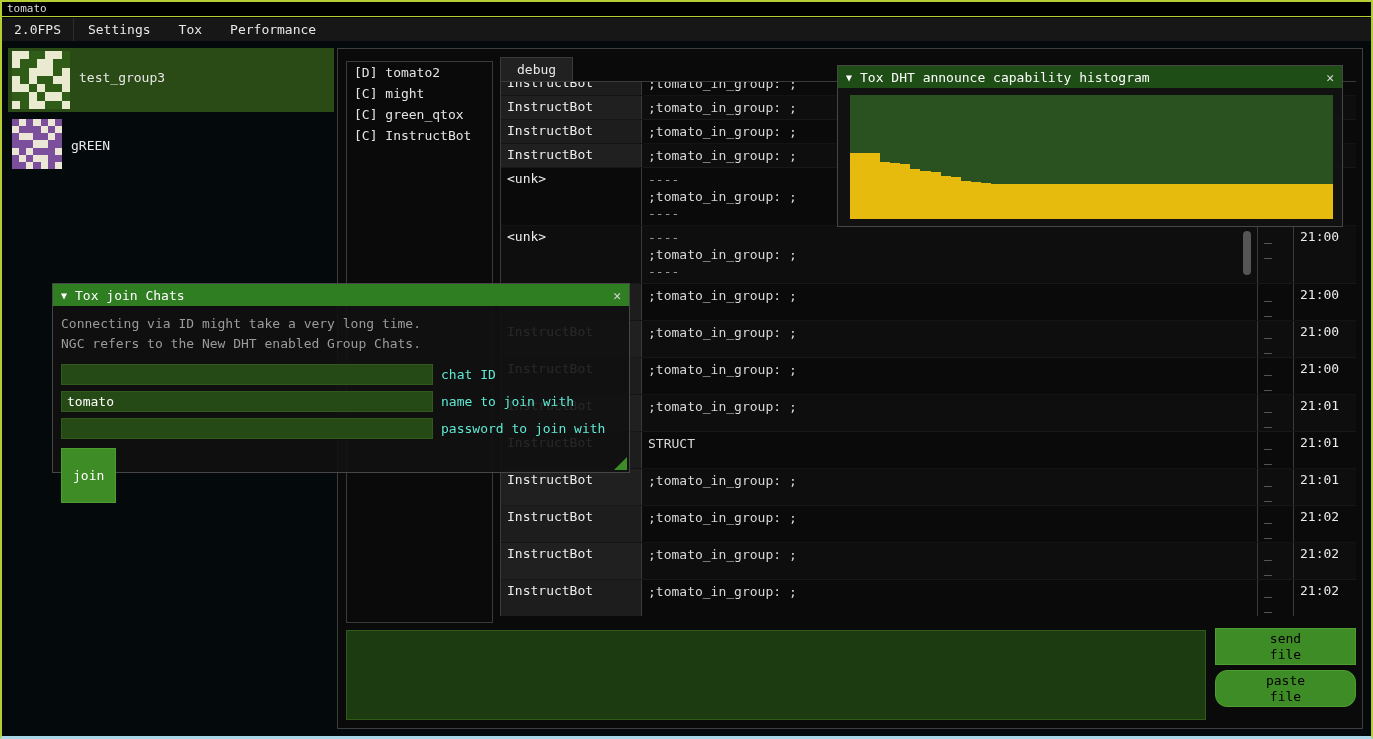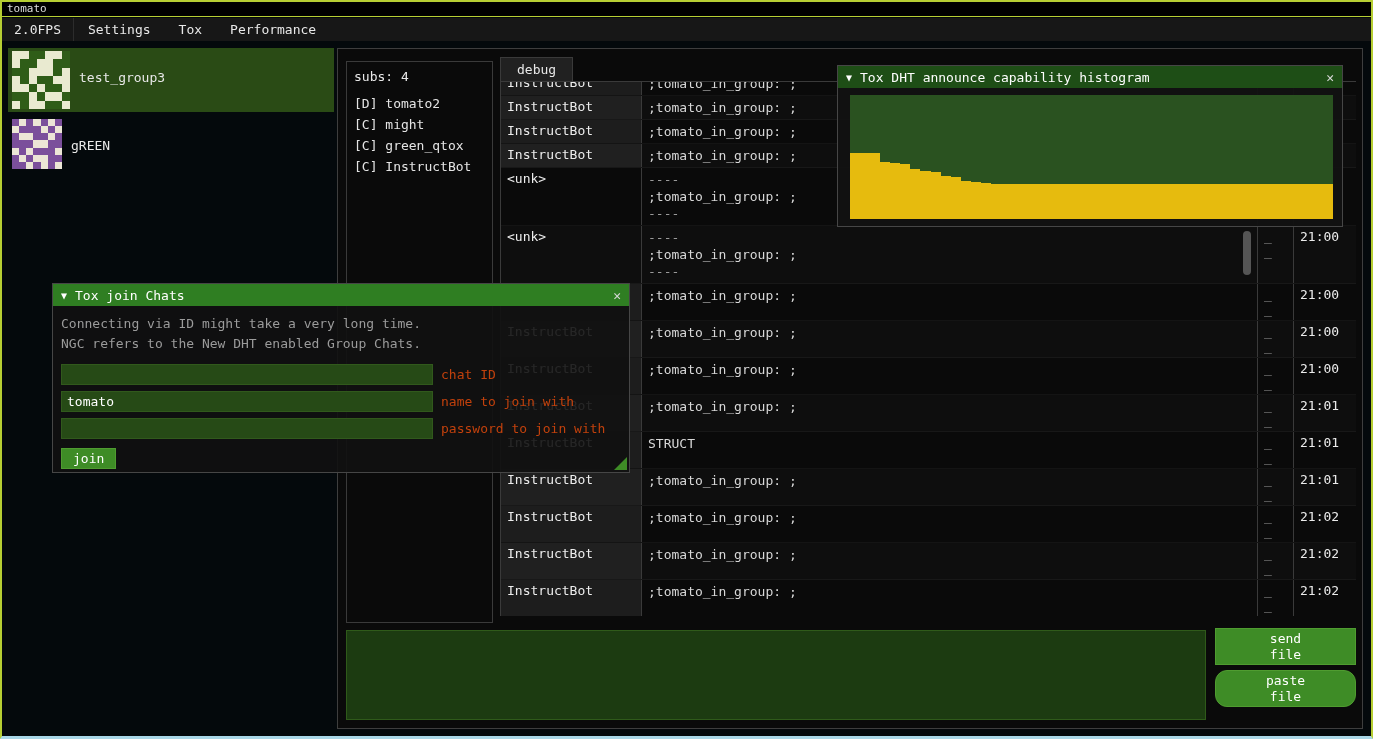--- a/index.html
+++ b/index.html
@@ -46,21 +46,21 @@
   .cell.msg{flex:1;border-right:1px solid #3a3a3a;line-height:17px;color:#d8d8d8;}
   .cell.flags{width:36px;flex:none;border-right:1px solid #3a3a3a;color:#9a9a9a;}
   .cell.time{width:62px;flex:none;color:#ececec;}
   .name.bot{background:rgba(255,255,255,0.08);}
   .dashes{color:#9a9a9a;}
   .scroll-thumb{position:absolute;left:743px;top:150px;width:8px;height:44px;background:#555;border-radius:4px;}
 
   .composer{position:absolute;left:8px;top:581px;width:860px;height:90px;
     background:#1c3b11;border:1px solid #2f5a1a;}
   .file-btn{position:absolute;left:877px;width:141px;height:37px;background:#3e8c26;
-    border:1px solid #4f9c30;color:#ffffff;font:13px/16px "DejaVu Sans Mono",monospace;
+    border:1px solid #4f9c30;color:#000000;font:13px/16px "DejaVu Sans Mono",monospace;
     white-space:pre-line;display:flex;align-items:center;justify-content:center;text-align:center;cursor:default;}
   .send{top:579px;} .paste{top:621px;border-radius:12px;}
 
   .float-win{position:absolute;border:1px solid #464646;}
   .win-title{height:22px;display:flex;align-items:center;gap:8px;padding:0 8px;font-size:13px;color:#fff;}
   .win-title .tri{font-size:10px;}
   .win-title .close{margin-left:auto;color:#d8d8d8;font-size:13px;cursor:default;}
 
   .hist-window{left:835px;top:63px;width:506px;height:162px;background:rgba(18,18,18,0.96);}
   .hist-title{background:#1e4e16;}
@@ -69,22 +69,22 @@
   .bar{flex:1;background:#e6bb0e;}
 
   .join-window{left:50px;top:281px;width:578px;height:190px;background:rgba(17,17,17,0.90);}
   .join-title{background:#2f7e22;}
   .join-body{padding:8px;font-size:13px;}
   .desc{color:#9b9b9b;line-height:20px;}
   .fields{margin-top:10px;}
   .field-row{display:flex;gap:8px;margin-bottom:6px;align-items:center;}
   .field-input{width:372px;height:21px;background:#264a16;border:1px solid #31591c;
     padding:1px 5px;color:#fff;font:13px/17px "DejaVu Sans Mono",monospace;overflow:hidden;}
-  .field-label{color:#c2410c;}
-  .join-btn{margin-top:3px;padding:2px 11px;background:#3e8c26;border:1px solid #4f9c30;
+  .field-label{color:#5eead4;}
+  .join-btn{margin-top:3px;padding:19px 11px;background:#3e8c26;border:1px solid #4f9c30;
     color:#fff;font:13px "DejaVu Sans Mono",monospace;cursor:default;}
   .grip{position:absolute;right:2px;bottom:2px;width:0;height:0;
     border-left:13px solid transparent;border-bottom:13px solid #3e8c26;}
 </style>
 </head>
 <body>
 
 <div class="app">
 
   <div class="titlebar">
@@ -204,21 +204,20 @@
           <div class="px" style="background: rgb(236, 230, 214);"></div>
           <div class="px" style="background: rgb(123, 79, 155);"></div>
           <div class="px" style="background: rgb(236, 230, 214);"></div>
         </div>
         <div class="group-label">gREEN</div>
       </div>
     </div>
 
   <div class="chat-window">
     <div class="subs-panel">
-      <div class="subs-title">subs: 4</div>
       <div class="subs-list">
           <div class="subs-item">[D] tomato2</div>
           <div class="subs-item">[C] might</div>
           <div class="subs-item">[C] green_qtox</div>
           <div class="subs-item">[C] InstructBot</div>
         </div>
     </div>
 
     <div class="tab">debug</div>
 

